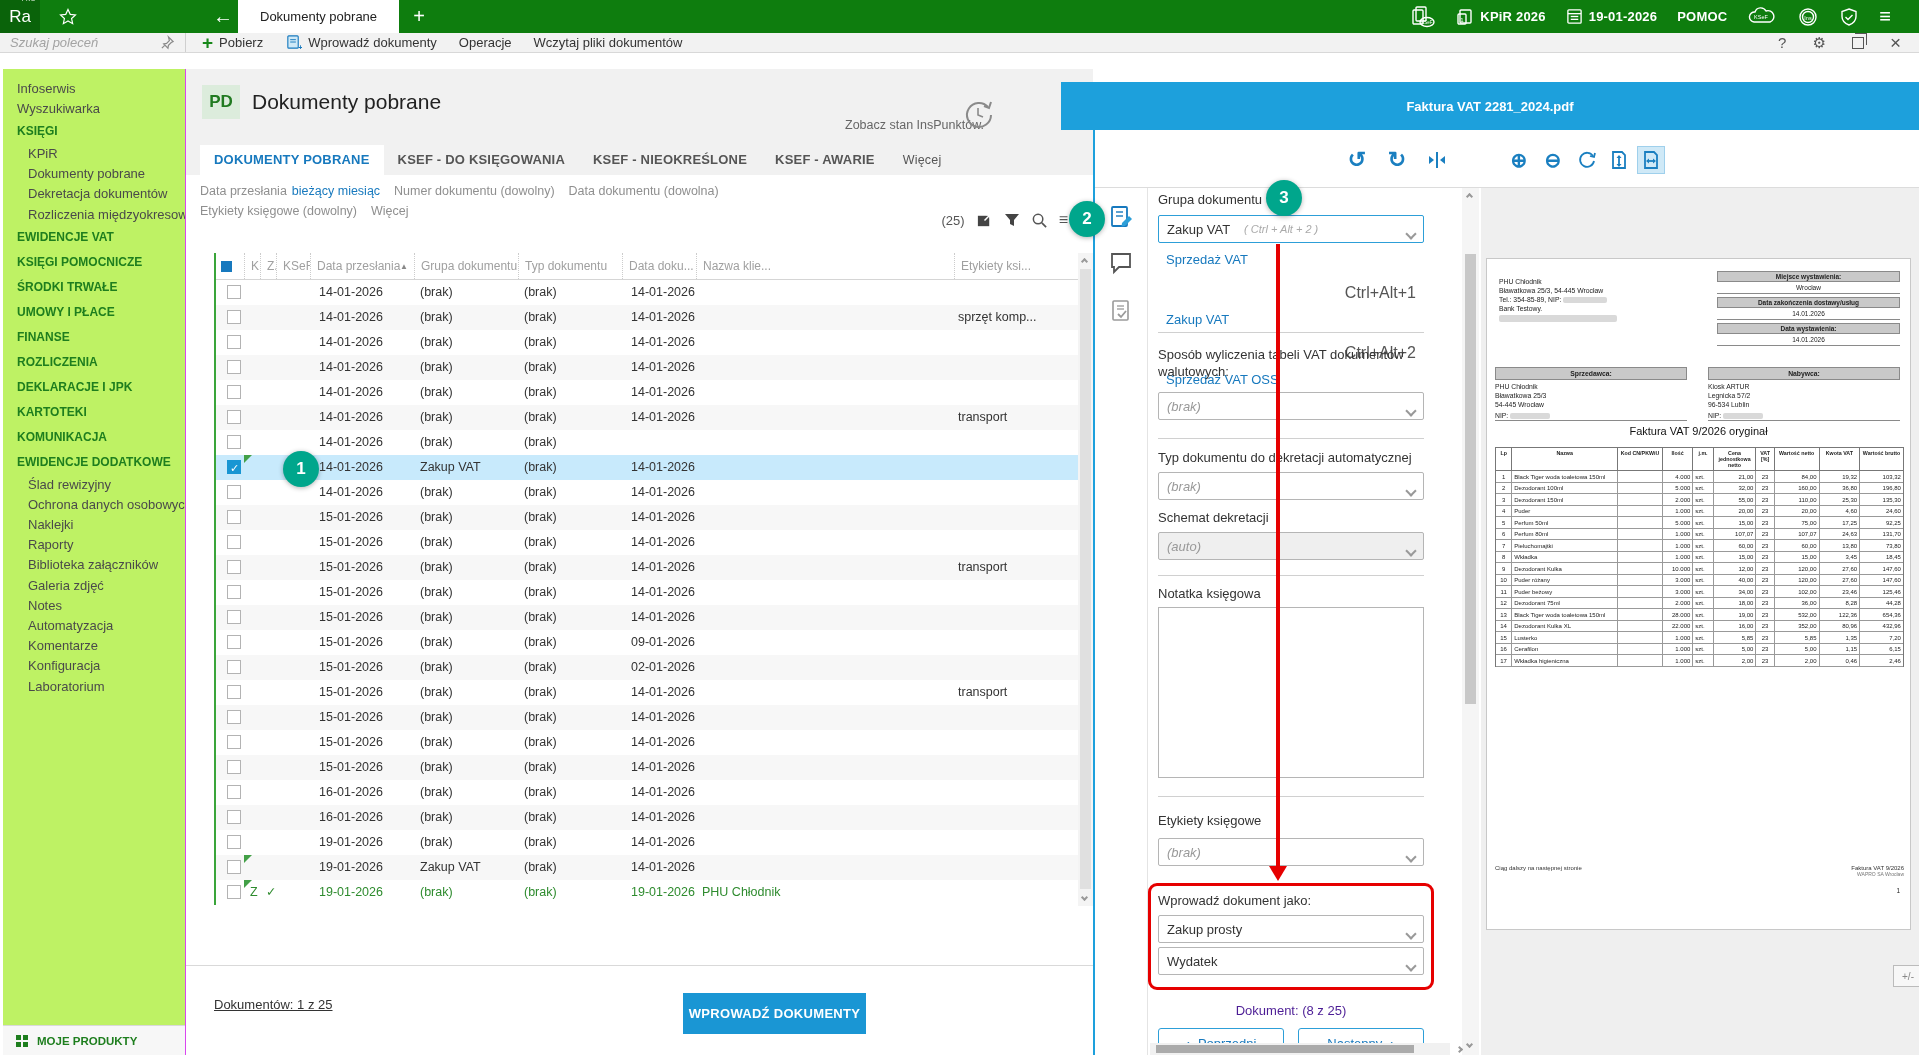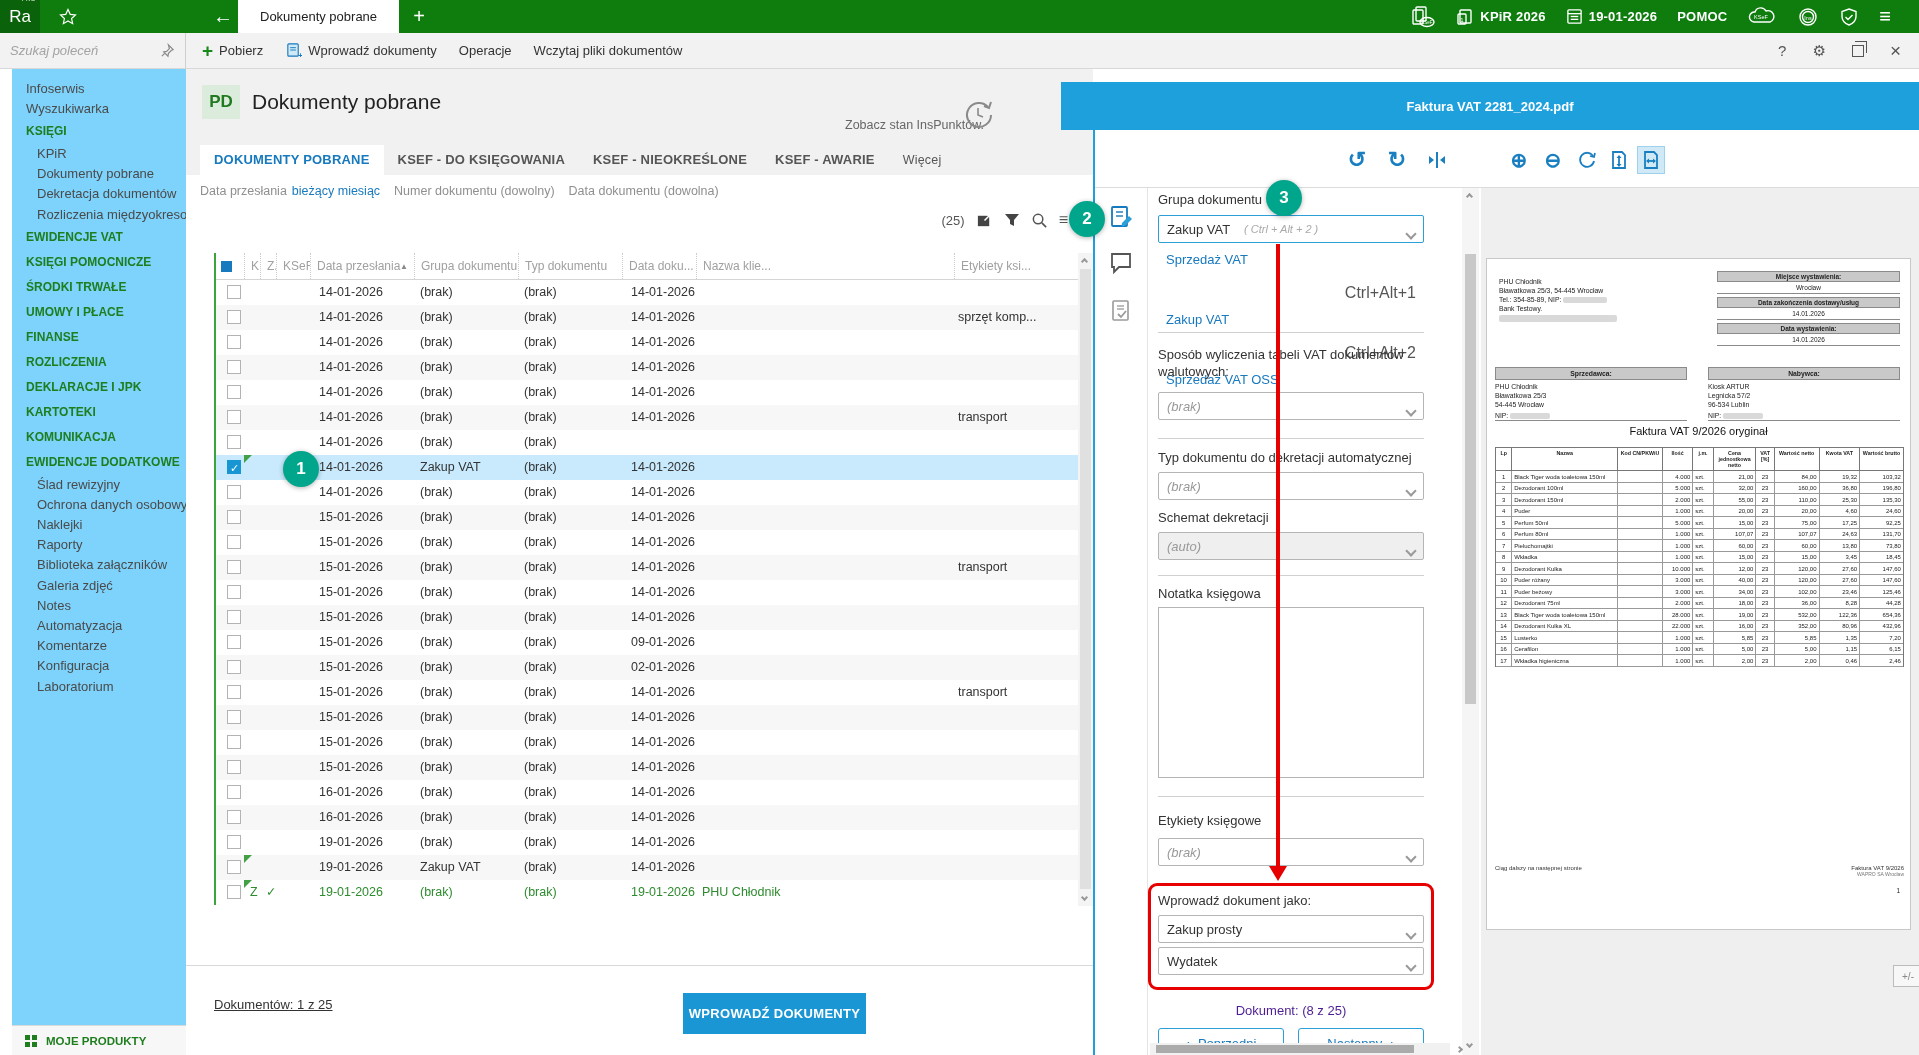--- a/index.html
+++ b/index.html
@@ -14,32 +14,32 @@
   #tb-star { margin-left:18px; }
   #tb-back { margin-left:130px; font-size:20px; width:30px; }
   #tb-activetab { height:33px; background:#fff; color:#222; font-size:13px; display:flex; align-items:center; padding:0 22px; }
   #tb-plus { font-size:20px; width:40px; }
   #tb-right { margin-left:auto; display:flex; align-items:center; gap:20px; padding-right:28px; color:#fff; font-size:13px; }
   #tb-right .lbl { font-weight:600; letter-spacing:.2px; }
   .wicon { display:inline-flex; align-items:center; gap:6px; }
   svg.stroke-w { stroke:#fff; fill:none; stroke-width:1.4; }
 
   
-  #cmdbar { position:absolute; left:0; top:33px; width:1919px; height:36px; background:#f2f2f2; border-bottom:1px solid #d8d8d8; display:flex; }
+  #cmdbar { position:absolute; left:0; top:33px; width:1919px; height:20px; background:#f2f2f2; border-bottom:1px solid #d8d8d8; display:flex; }
   #searchzone { width:186px; height:100%; border-right:1px solid #cfcfcf; display:flex; align-items:center; padding:0 10px; justify-content:space-between; }
   #searchzone .ph { color:#a3a3a3; font-style:italic; font-size:13px; }
   .cmd-actions { display:flex; align-items:center; gap:22px; padding-left:16px; font-size:13px; color:#333; }
   .cmd-item { display:flex; align-items:center; gap:6px; cursor:default; }
   .plus-green { color:#18881a; font-size:19px; font-weight:bold; line-height:1; }
   #winctrls { margin-left:auto; display:flex; align-items:center; gap:26px; padding-right:18px; color:#555; font-size:15px; }
   .win-restore { width:12px; height:12px; border:1.5px solid #555; position:relative; }
   .win-restore::after{ content:""; position:absolute; left:2px; top:-5px; width:11px; height:11px; border:1.5px solid #555; border-left:none; border-bottom:none; }
 
   
-  #sidebar { position:absolute; left:12px; top:69px; width:186px; height:986px; background:#7dd3fc; border-right:4px solid #d946ef; }
+  #sidebar { position:absolute; left:3px; top:69px; width:186px; height:986px; background:#bef264; border-right:4px solid #d946ef; }
   #sidenav { padding-top:9px; }
   .nav-item { font-size:13px; color:#4a4a4a; padding:2.6px 8px 2.6px 14px; white-space:nowrap; overflow:hidden; cursor:default; }
   .nav-item.section { color:#1e7e1e; font-weight:bold; font-size:12px; padding-top:6px; padding-bottom:5px; }
   .nav-item.sub { padding-left:25px; }
   #sidebar-footer { position:absolute; left:0; bottom:0; width:100%; height:30px; border-top:1px solid #d9d9d9; background:#f7f7f7; display:flex; align-items:center; gap:8px; padding-left:12px; color:#1e7e1e; font-weight:bold; font-size:11.5px; }
 
   
   #listpanel { position:absolute; left:186px; top:69px; width:907px; height:986px; background:#fff; }
   #lp-head { position:absolute; left:0; top:0; width:100%; height:106px; background:#f1f1f1; }
   #pd-badge { position:absolute; left:16px; top:16px; width:38px; height:34px; background:#dcecdc; color:#217a21; font-weight:bold; font-size:17px; display:flex; align-items:center; justify-content:center; }
@@ -352,20 +352,21 @@
         <div class="tab"><span>KSEF - NIEOKREŚLONE</span></div>
 
         <div class="tab"><span>KSEF - AWARIE</span></div>
 
         <div class="tab more"><span>Więcej</span></div>
       </div>
   </div>
 
   <div id="lp-filters">
     <div class="frow"><span class="ftok"><span>Data przesłania</span></span><span class="ftok blue"><span>bieżący miesiąc</span></span><span class="ftok"><span>Numer dokumentu (dowolny)</span></span><span class="ftok"><span>Data dokumentu (dowolna)</span></span></div>
+    <div class="frow"><span class="ftok"><span>Etykiety księgowe (dowolny)</span></span><span class="ftok"><span>Więcej</span></span></div>
   </div>
 
   <div id="lp-counticons">
     <span>(25)</span>
     <svg width="17" height="17" viewBox="0 0 18 18">
         <rect x="2" y="4" width="12" height="11" fill="#444"></rect>
         <path d="M9 9l6-6M15 7V3h-4" stroke="#fff" stroke-width="1.6" fill="none"></path>
       </svg>
     <svg width="16" height="16" viewBox="0 0 16 16">
         <path d="M1 2h14L10 8v6l-4-2V8z" fill="#444"></path>

